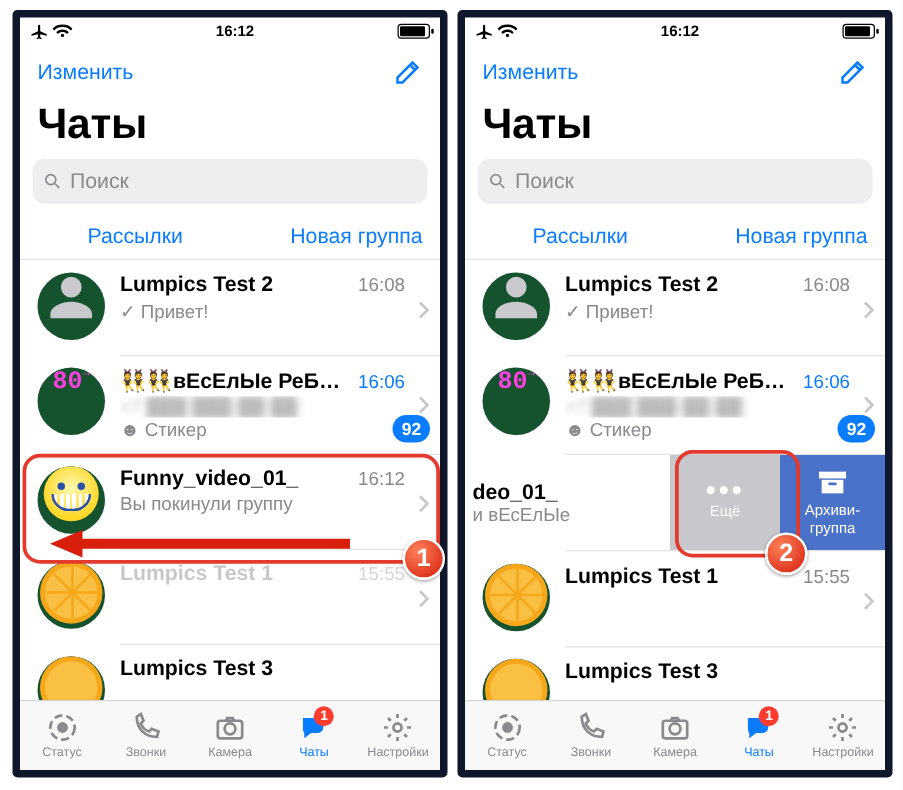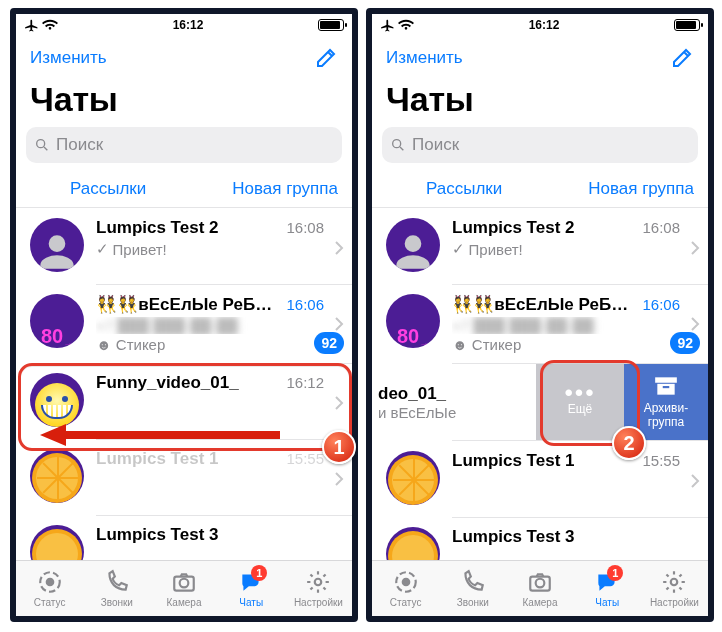--- a/index.html
+++ b/index.html
@@ -31,21 +31,21 @@
   .searchbar input { border:none; background:transparent; font-size:17px; color:#333; outline:none; flex:1; }
   .searchbar input::placeholder{ color:#8a8a8e; }
 
   .subnav { display:flex; justify-content:space-between; padding: 6px 14px 8px; border-bottom:1px solid #e4e4e6; }
   .subnav span { color:#0a7cff; font-size:17px;margin-left:40px; }
 
   
   .chatlist { position:relative; }
   .row { display:flex; align-items:flex-start; padding:10px 0 10px 14px; min-height:76px; position:relative; }
   .row + .row .row-right::before { content:""; position:absolute; left:0; right:0; top:-10px; height:1px; background:#e4e4e6; }
-  .row .avatar { width:54px; height:54px; border-radius:50%; flex:0 0 54px; margin-right:12px; background:#4c1d95; display:flex; align-items:flex-end; justify-content:center; overflow:hidden; }
+  .row .avatar { width:54px; height:54px; border-radius:50%; flex:0 0 54px; margin-right:12px; background:#14532d; display:flex; align-items:flex-start; justify-content:center; overflow:hidden;font-family:Liberation Mono, monospace; }
   .row-right { flex:1; min-width:0; position:relative; padding-right:28px; }
   .chevron { position:absolute; right:8px; top:22px; color:#c6c6c8; }
   .title-line { display:flex; align-items:baseline; justify-content:space-between; gap:8px; }
   .chat-title { font-size:17px; font-weight:700; color:#000; white-space:nowrap; overflow:hidden; text-overflow:ellipsis; }
   .chat-time { font-size:15px; color:#8a8a8e; white-space:nowrap; }
   .chat-time.active { color:#0a7cff; }
   .sub-line { display:flex; align-items:center; gap:4px; font-size:15px; color:#8a8a8e; margin-top:2px; white-space:nowrap; overflow:hidden; text-overflow:ellipsis; }
   .badge { background:#0a7cff; color:#fff; font-size:14px; font-weight:600; min-width:26px; height:22px; padding:0 7px; border-radius:11px; display:inline-flex; align-items:center; justify-content:center; position:absolute; right:8px; top:38px; }
 
   .tick { color:#8a8a8e; }
@@ -201,20 +201,23 @@
               <div class="eye l"></div>
               <div class="eye r"></div>
               <div class="mouth"></div>
             </div>
         </div>
         <div class="row-right">
           <div class="title-line">
             <span class="chat-title">Funny_video_01_</span>
             <span class="chat-time">16:12</span>
           </div>
+          <div class="sub-line">
+            <span>Вы покинули группу</span>
+          </div>
           <span class="chevron">
             <svg width="10" height="16" viewBox="0 0 10 16">
                 <path fill="none" stroke="#c6c6c8" stroke-width="2" d="M2 2l6 6-6 6"></path>
               </svg>
           </span>
         </div>
       </div>
 
       <div class="row">
         <div class="avatar av-orange">

